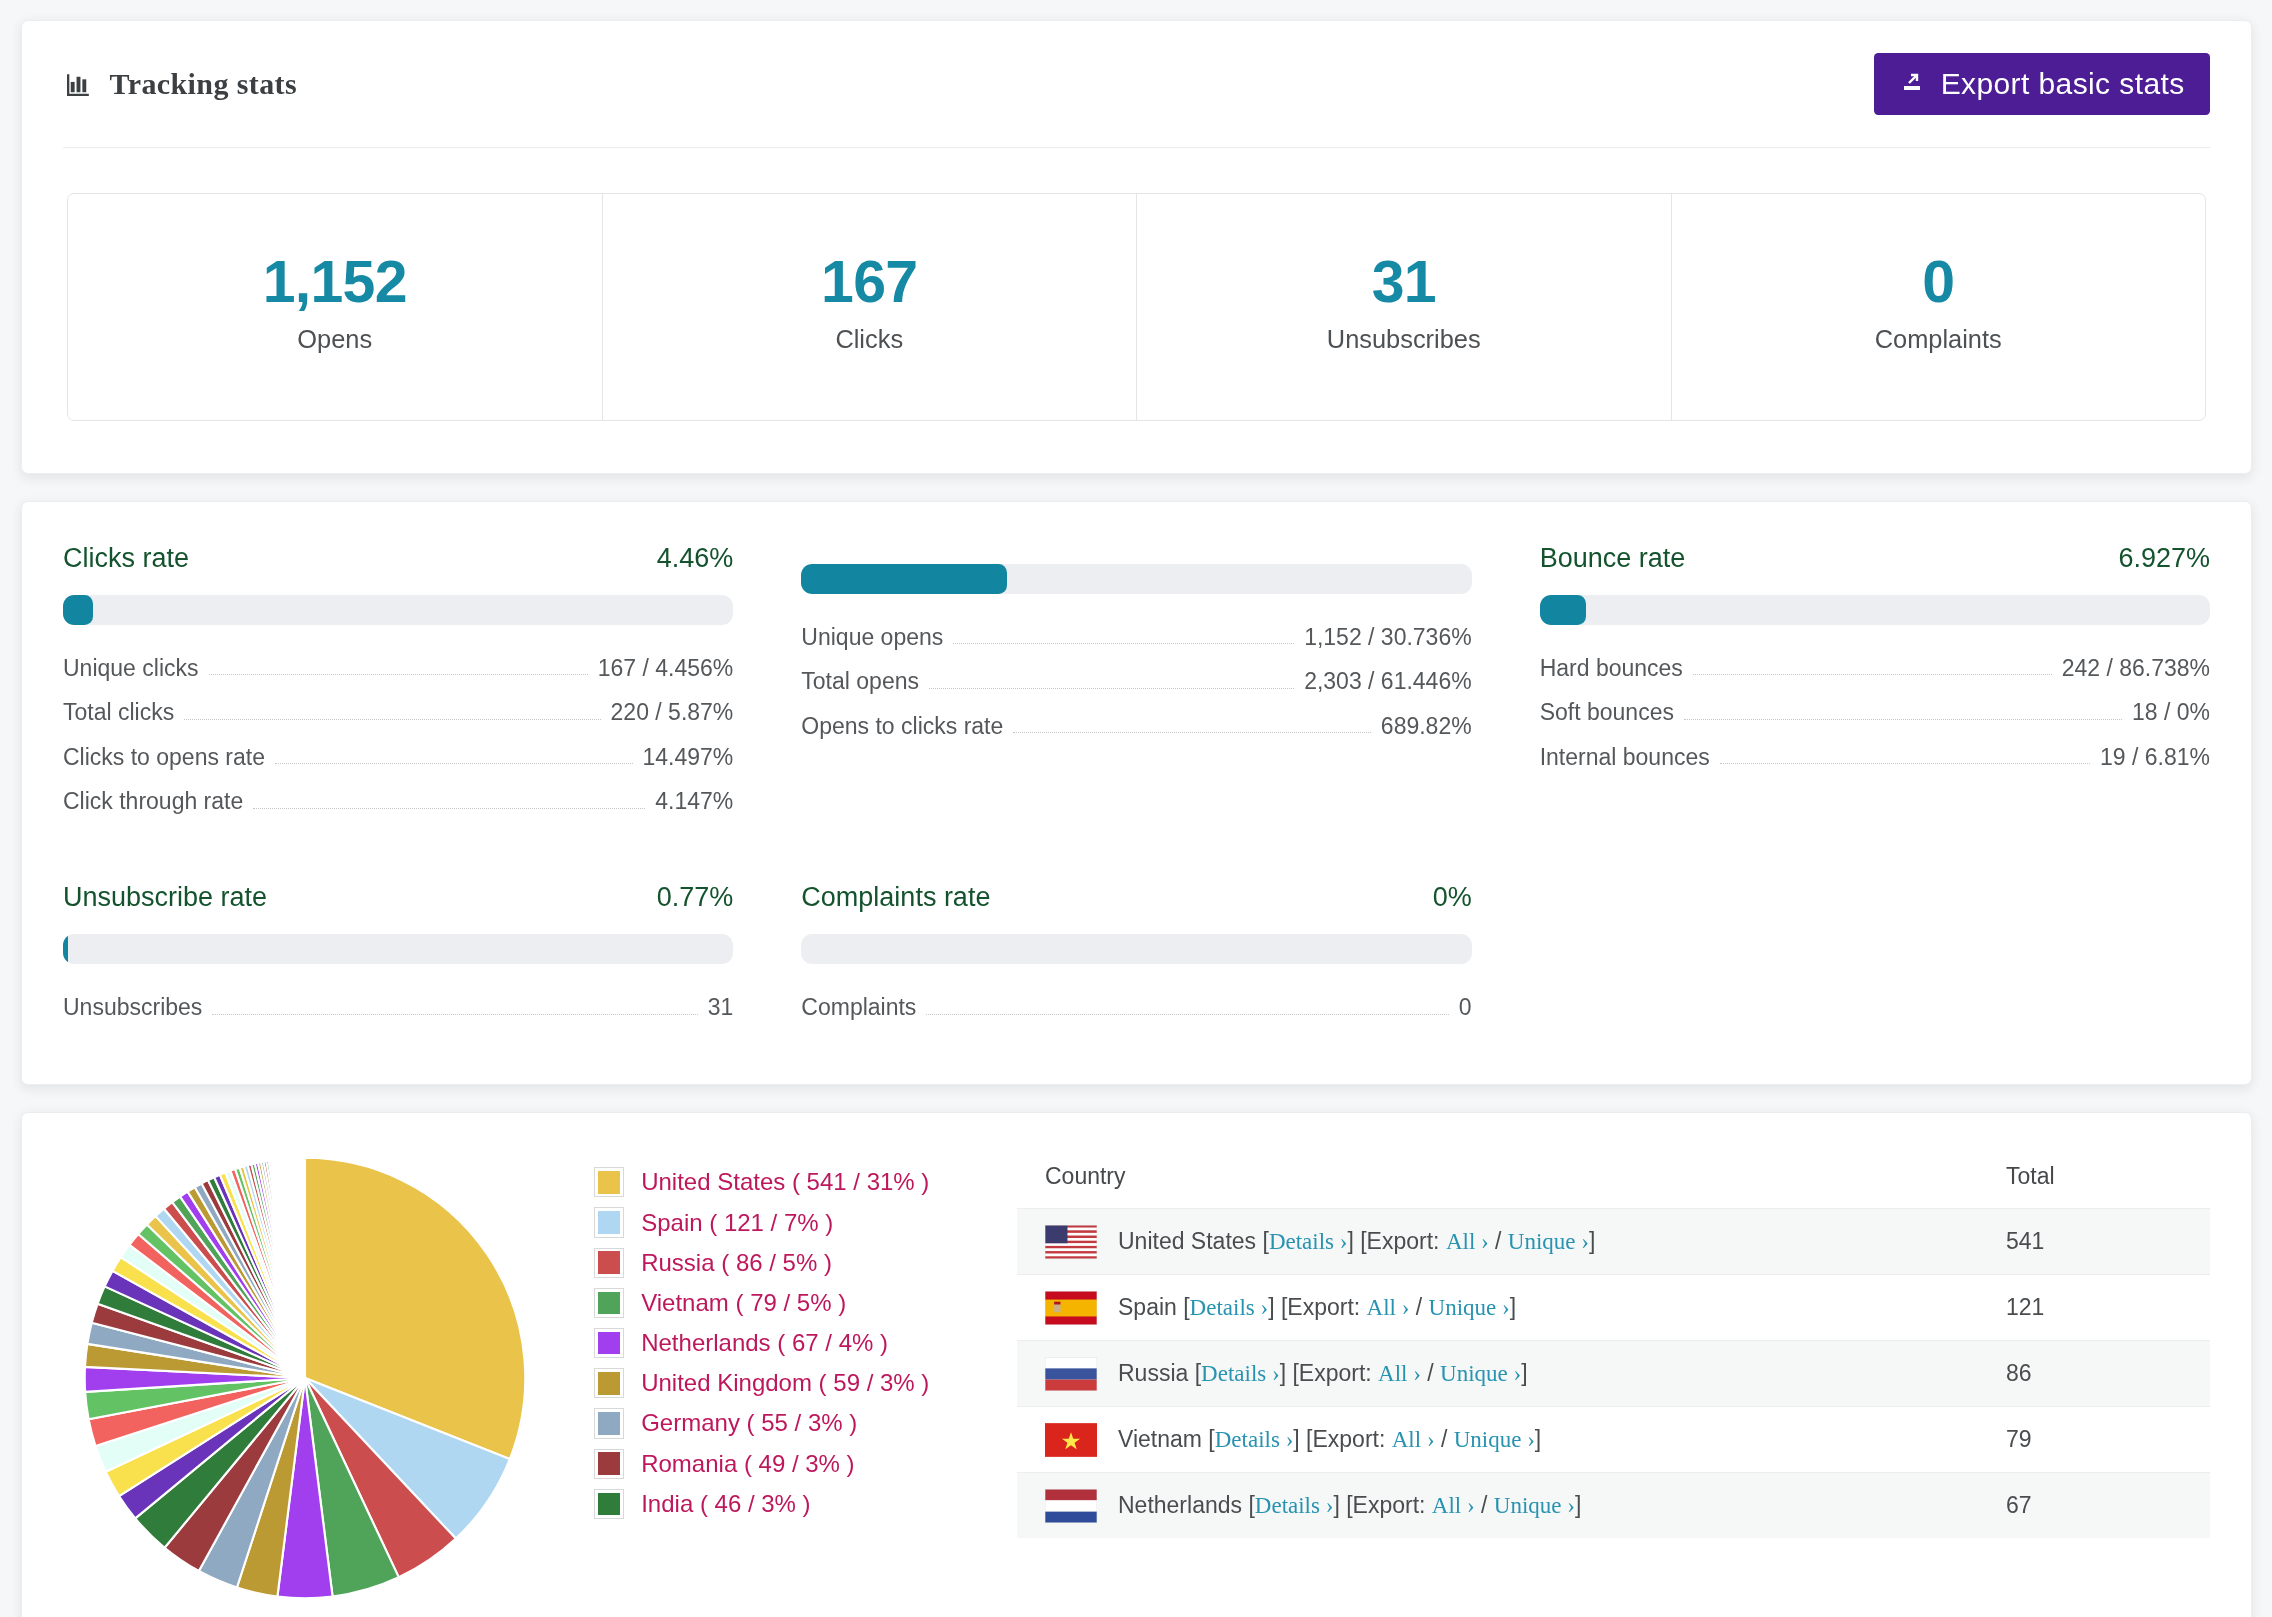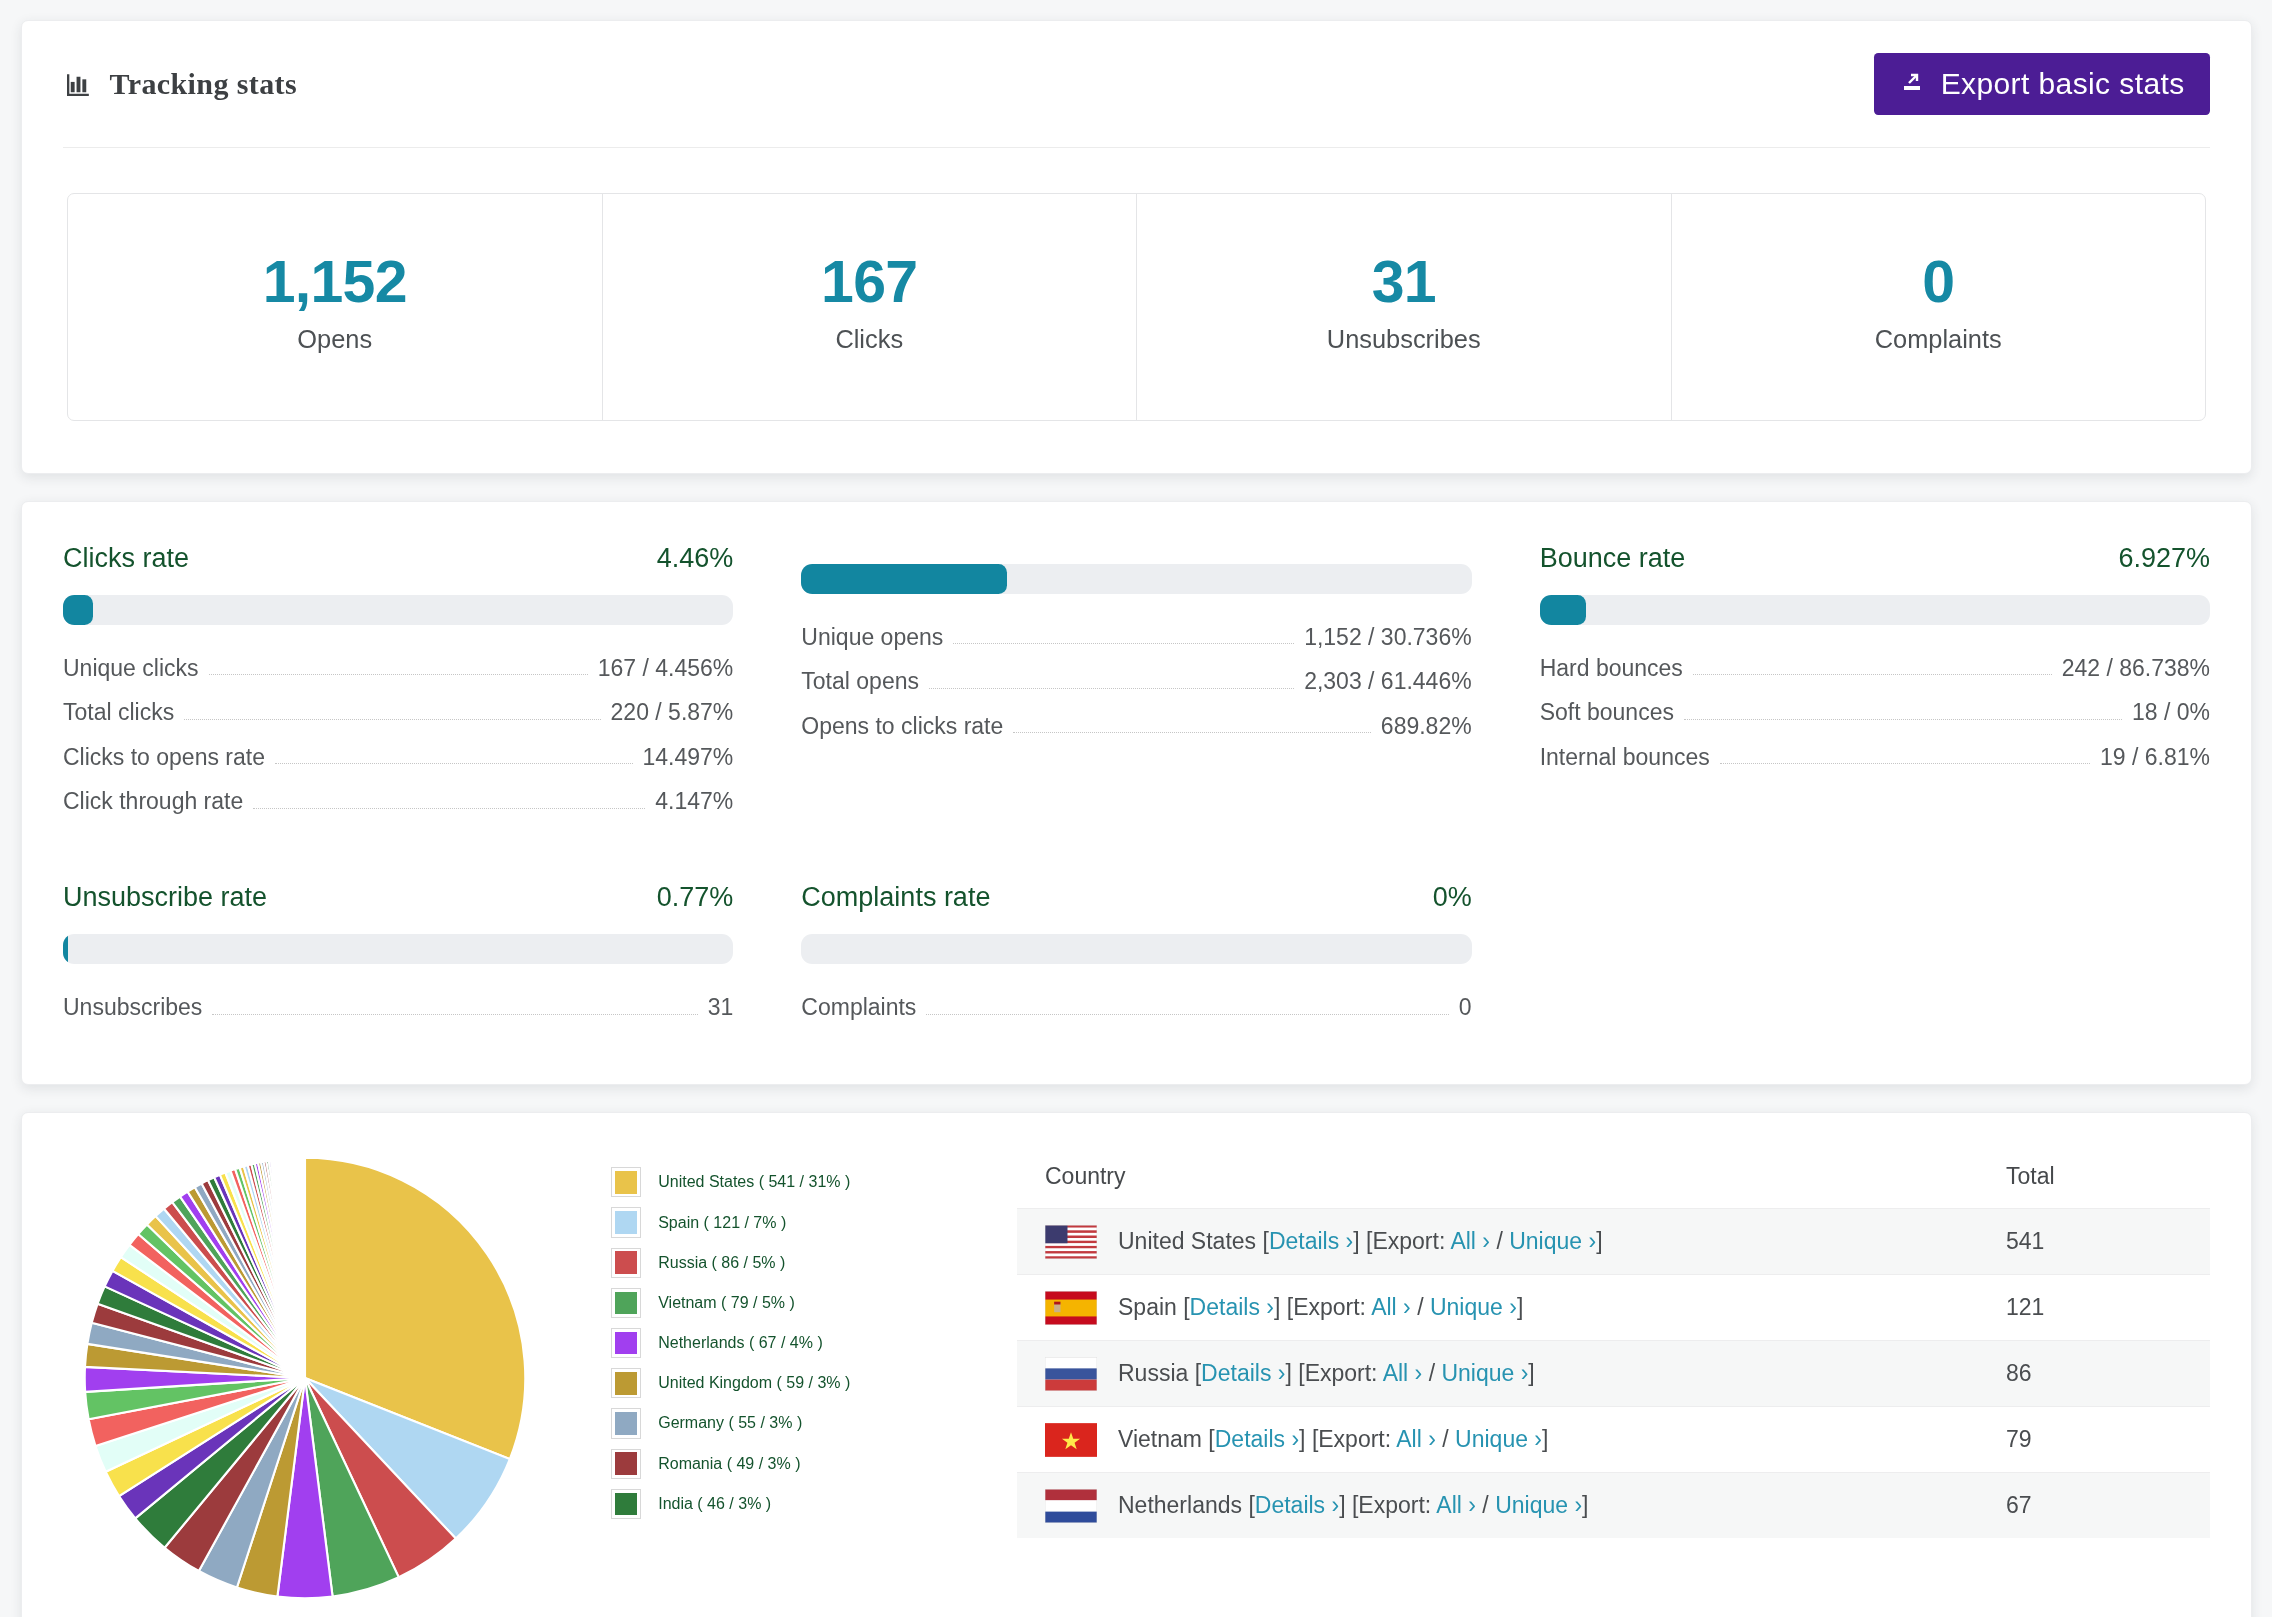--- a/index.html
+++ b/index.html
@@ -77,39 +77,39 @@
   
   .geo-card{height:608px;overflow:hidden;}
   .geo-content{
     display:flex;align-items:flex-start;
     padding:32px 41px 0 30px;
   }
   .pie-wrap{width:494px;flex:0 0 auto;padding-left:20px;}
   .legend{flex:0 0 auto;width:395px;margin-left:28px;margin-top:22.6px;}
   .legend-item{
     display:flex;align-items:center;gap:17px;
-    font-size:16px;color:#14532d;margin-bottom:10px;margin-left:17px;
+    font-size:24px;color:#be185d;margin-bottom:10px;
   }
   .legend-swatch{
     width:22.6px;height:22.6px;flex:0 0 auto;
     border:1.4px solid #d8d8d8;background:#fff;padding:2.8px;
   }
   .legend-swatch i{display:block;width:100%;height:100%;}
   
   .geo-table{flex:1;margin-left:28px;}
   .gt-head{display:flex;font-size:23px;color:#46494c;padding:18.4px 28px;}
   .gt-row{
     display:flex;align-items:center;font-size:23px;color:#4a4d50;
     padding:15.5px 28px;border-top:0.7px solid #ededee;
   }
   .gt-row.odd{background:#f6f7f7;}
   .gt-country{flex:1;display:flex;align-items:center;gap:21px;}
   .gt-total{flex:0 0 176px;}
   .flag{width:52px;height:34px;flex:0 0 auto;display:block;}
-  a.tlink{color:#2793b1;text-decoration:none;cursor:pointer;}
+  a.tlink{color:#2793b1;text-decoration:none;cursor:pointer;font-family:Liberation Serif, serif;}
   .dim{color:#4a4d50;}
   .country-line{white-space:nowrap;}
 </style>
 </head>
 <body>
 
 <div class="page">
 
   <div class="card">
     <div class="card-header">

